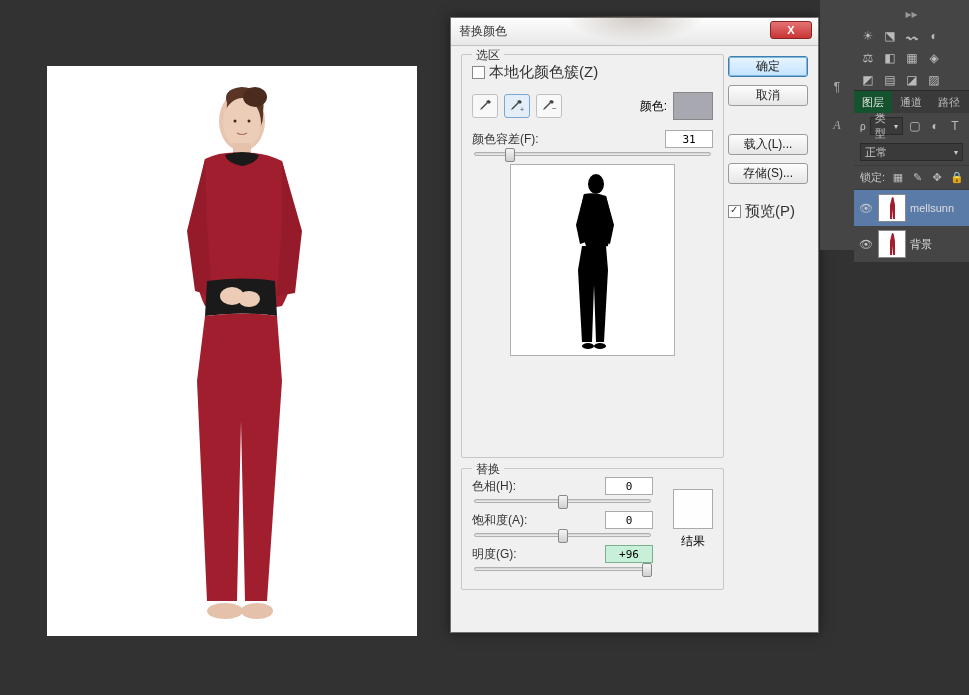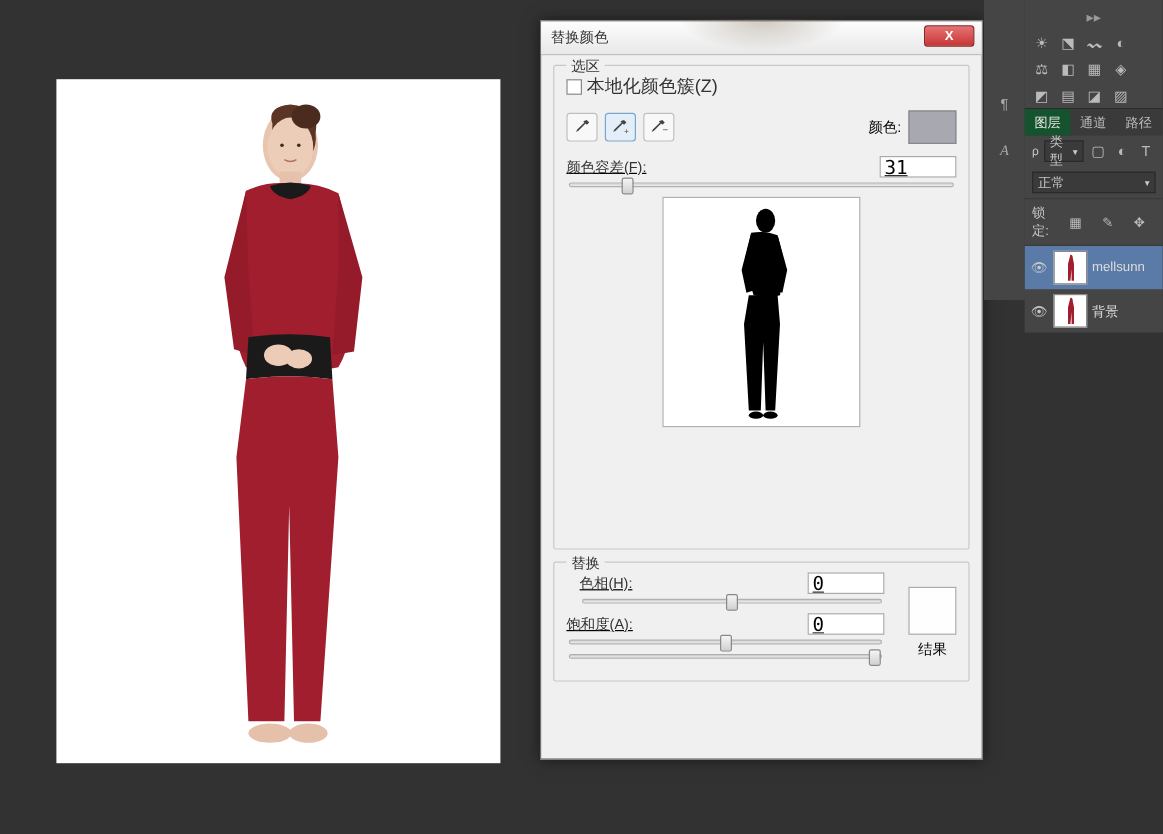--- a/index.html
+++ b/index.html
@@ -61,25 +61,25 @@
 
 .eyedropper-row { display: flex; align-items: center; gap: 6px; margin-bottom: 10px; }
 .eyedropper-btn {
   width: 26px; height: 24px; border: 1px solid #c0c0c0; background: #f8f8f8;
   border-radius: 3px; display: flex; align-items: center; justify-content: center; font-size: 14px;
 }
 .eyedropper-btn.active { border: 1px solid #7aa7d0; background: #e3eef9; }
 .color-label-group { margin-left: auto; display: flex; align-items: center; gap: 6px; font-size: 12px; }
 .swatch { width: 40px; height: 28px; border: 1px solid #888; background: #a8a8b0; }
 
-.slider-row { margin-bottom: 4px; text-decoration: underline; }
+.slider-row { margin-bottom: 4px; }
 .slider-label { font-size: 12px; color: #333; display: flex; justify-content: space-between; align-items: center; margin-bottom: 2px; }
 .num-input {
-  width: 64px; height: 18px; border: 1px solid #aaa; background: #fff;
-  font-size: 16px; text-align: left; padding: 0 3px; font-family: monospace;
+  width: 48px; height: 18px; border: 1px solid #aaa; background: #fff;
+  font-size: 11px; text-align: center; padding: 0 3px; font-family: monospace;
 }
 .num-input.highlight { background: #c8f0d8; border: 1px solid #7ab090; }
 .slider-track {
   height: 4px; background: linear-gradient(180deg, #d0d0d0, #f0f0f0);
   border: 1px solid #b0b0b0; border-radius: 2px; position: relative; margin: 4px 2px 8px;
 }
 .slider-thumb {
   position: absolute; top: -5px; width: 10px; height: 14px;
   background: linear-gradient(180deg, #f5f5f5, #d0d0d0);
   border: 1px solid #888; border-radius: 2px; transform: translateX(-50%);
@@ -108,21 +108,21 @@
 .pi { width: 16px; height: 16px; color: #bbb; font-size: 12px; display: flex; align-items: center; justify-content: center; }
 
 .panel { background: #454545; border-top: 1px solid #2a2a2a; }
 .panel-tabs { display: flex; background: #3a3a3a; height: 22px; font-size: 11px; color: #bbb; }
 .panel-tab { padding: 4px 8px; cursor: pointer; }
 .panel-tab.active { background: #14532d; color: #e5e5e5; }
 .panel-row { display: flex; align-items: center; gap: 4px; padding: 4px 6px; font-size: 11px; color: #c8c8c8; }
 .dropdown { flex: 1; height: 18px; background: #3a3a3a; border: 1px solid #2a2a2a; display: flex; align-items: center; padding: 0 4px; justify-content: space-between; }
 .dropdown-arrow { font-size: 8px; }
 
-.lock-row { display: flex; align-items: center; gap: 17px; padding: 4px 6px; font-size: 11px; color: #c8c8c8; border-top: 1px solid #3a3a3a; border-bottom: 1px solid #3a3a3a; justify-content: space-between; }
+.lock-row { display: flex; align-items: center; gap: 5px; padding: 4px 6px; font-size: 11px; color: #c8c8c8; border-top: 1px solid #3a3a3a; border-bottom: 1px solid #3a3a3a; justify-content: space-between; }
 .lock-icon { width: 13px; height: 13px; color: #bbb; font-size: 11px; text-align: center; }
 
 .layer-row { display: flex; align-items: center; gap: 4px; padding: 4px; font-size: 11px; color: #ddd; }
 .layer-row.selected { background: #5a7aa8; }
 .eye-icon { width: 16px; text-align: center; color: #c8c8c8; }
 .layer-thumb { width: 28px; height: 28px; background: #fff; border: 1px solid #888; position: relative; }
 .layer-thumb .mini { position: absolute; left: 9px; top: 2px; }
 .layer-name-italic { }
 </style>
 </head>
@@ -226,53 +226,68 @@
             <ellipse cx="34" cy="176" rx="6" ry="3" fill="#000"></ellipse>
             <ellipse cx="46" cy="176" rx="6" ry="3" fill="#000"></ellipse>
           </svg>
         </div>
 
       </div>
 
       <div class="fieldset" style="position:relative;">
         <span class="fieldset-legend">替换</span>
 
-        <div class="slider-row" style="padding-right:60px;margin-left:11px;">
+        <div class="slider-row" style="padding-right:60px;">
           <div class="slider-label">
             <span>色相(H):</span>
             <input class="num-input" value="0" style="">
           </div>
           <div class="slider-track">
             <div class="slider-thumb" style="left:50%;"></div>
           </div>
         </div>
 
         <div class="slider-row" style="padding-right:60px;">
           <div class="slider-label">
             <span>饱和度(A):</span>
             <input class="num-input" value="0" style="">
           </div>
           <div class="slider-track">
             <div class="slider-thumb" style="left:50%;"></div>
           </div>
         </div>
 
         <div class="slider-row" style="padding-right:60px;">
+          <div class="slider-label">
+            <span>明度(G):</span>
+            <input class="num-input highlight" value="+96" style="">
+          </div>
           <div class="slider-track">
             <div class="slider-thumb" style="left:98%;"></div>
           </div>
         </div>
 
         <div style="position:absolute; right:10px; top:20px; text-align:center;">
           <div class="result-swatch"></div>
           <div style="font-size:12px;">结果</div>
         </div>
       </div>
     </div>
 
+    <div class="right-col">
+      <div class="btn primary">确定</div>
+      <div class="btn">取消</div>
+      <div style="height:12px;"></div>
+      <div class="btn">载入(L)...</div>
+      <div class="btn">存储(S)...</div>
+      <div class="checkbox-row" style="margin-top:10px; justify-content:flex-start;">
+        <span class="checkbox checked"></span>
+        <span>预览(P)</span>
+      </div>
+    </div>
   </div>
 </div>
 
 <div class="side-tools">
   <div class="side-tool">¶</div>
   <div class="side-tool" style="font-family:serif; font-style:italic;">A</div>
 </div>
 
 <div class="panel-stack">
   <div class="panel-icons-top">

